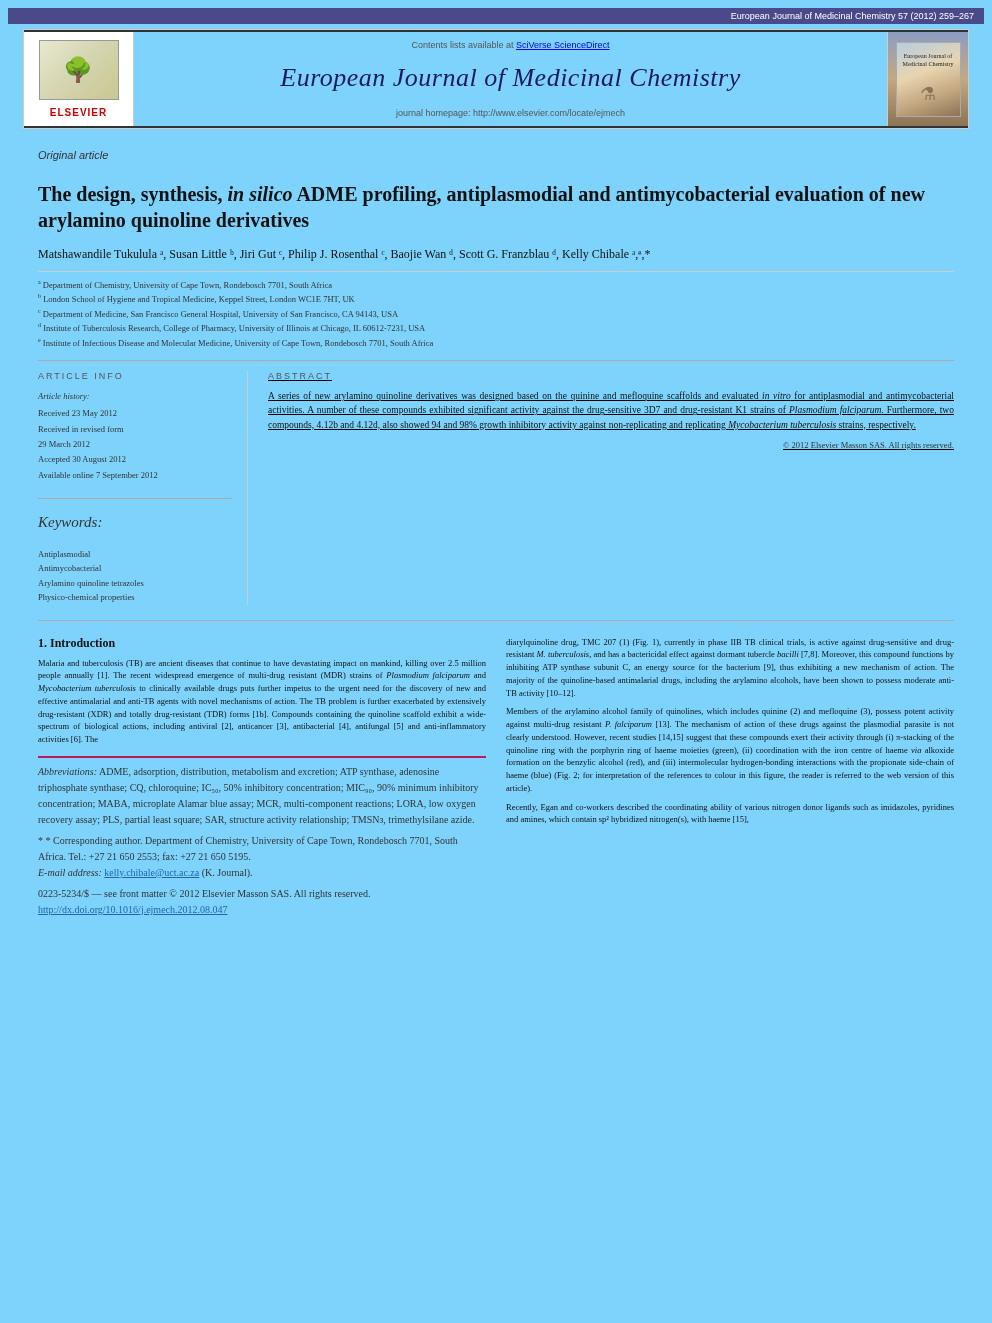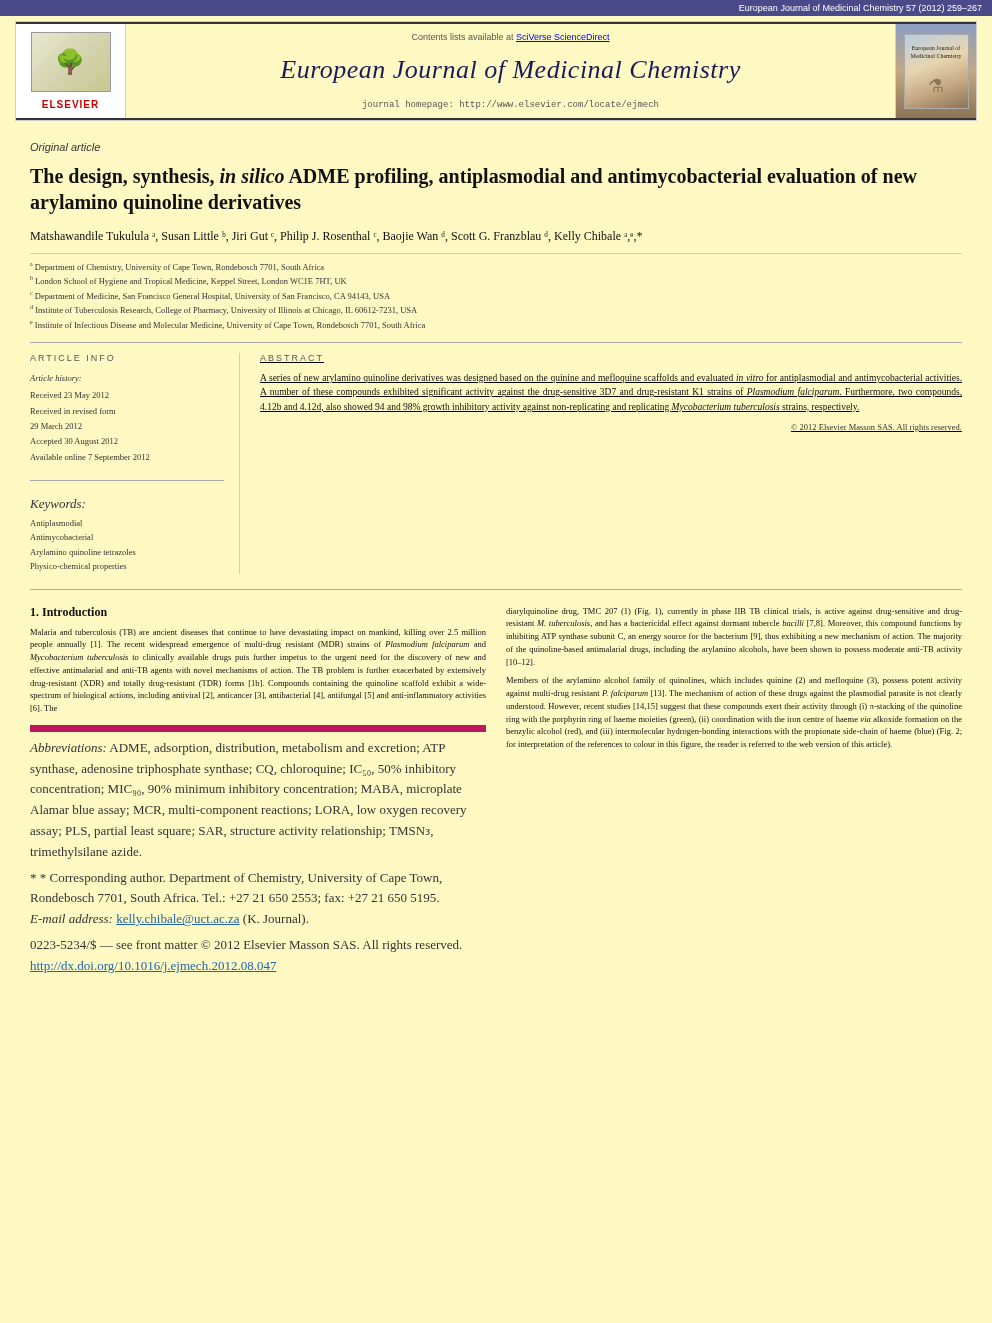--- a/index.html
+++ b/index.html
@@ -7,23 +7,23 @@
       font-family: "Times New Roman", Times, serif;
       background: #f0f0f0;
       display: flex;
       justify-content: center;
       align-items: flex-start;
       min-height: 100vh;
     }
     .page {
       width: 992px;
       min-height: 1323px;
-      background: #fef9c3;
+      background: #7dd3fc;
       position: relative;
-      padding: 0;
+      padding: 8px;
     }
     
     .top-banner {
       background: #4a4a8a;
       color: #fff;
       text-align: right;
       font-size: 9px;
       padding: 3px 10px;
       font-family: Arial, sans-serif;
     }
@@ -92,21 +92,21 @@
       font-size: 26px;
       font-family: "Times New Roman", serif;
       color: #1a1a5a;
       text-align: center;
       font-style: italic;
       letter-spacing: 0.5px;
       margin-bottom: 4px;
     }
     .journal-homepage {
       font-size: 9px;
-      font-family: Liberation Mono, monospace;
+      font-family: Liberation Sans, sans-serif;
       color: #555;
       margin-top: 4px;
     }
     .journal-thumb {
       width: 80px;
       min-width: 80px;
       background: linear-gradient(180deg, #8b9dc3 0%, #c4a882 50%, #8b7355 100%);
       display: flex;
       align-items: center;
       justify-content: center;
@@ -131,21 +131,21 @@
 
     
     .content {
       padding: 15px 30px 15px 30px;
     }
 
     .article-type {
       font-size: 11px;
       font-style: italic;
       color: #333;
-      margin-bottom: 10px;
+      margin-bottom: 20px;
       font-family: Arial, sans-serif;
     }
     .article-title {
       font-size: 20px;
       font-family: "Times New Roman", serif;
       color: #111;
       line-height: 1.3;
       margin-bottom: 12px;
       font-weight: bold;
     }
@@ -207,24 +207,24 @@
     .article-history .label {
       font-style: italic;
       display: block;
       margin-bottom: 2px;
     }
     .keywords-section {
       margin-top: 10px;
     }
     .keywords-section .label {
       font-style: italic;
-      font-size: 13px;
+      font-size: 15px;
       color: #333;
       display: block;
-      margin-bottom: 4px;
+      margin-bottom: 16px;
     }
     .keywords-list {
       font-size: 8.5px;
       color: #333;
       line-height: 1.7;
     }
     .abstract-text {
       font-size: 9.5px;
       color: #111;
       line-height: 1.5;
@@ -271,24 +271,24 @@
       color: #111;
       text-align: justify;
       margin-bottom: 6px;
     }
     .body-text em {
       font-style: italic;
     }
 
     
     .footnotes {
-      border-top: 7px solid #be185d;
+      border-top: 2px solid #be185d;
       margin-top: 10px;
       padding-top: 6px;
-      font-size: 13px;
+      font-size: 10px;
       color: #333;
       line-height: 1.6;
     }
     .footnotes em {
       font-style: italic;
     }
     .footnotes a {
       color: #2266aa;
       margin-top: 45px;
     }
@@ -425,16 +425,19 @@
         </div>
       </div>
 
       <div class="body-right">
         <div class="body-text">
           diarylquinoline drug, TMC 207 (1) (Fig. 1), currently in phase IIB TB clinical trials, is active against drug-sensitive and drug-resistant <em>M. tuberculosis</em>, and has a bactericidal effect against dormant tubercle <em>bacilli</em> [7,8]. Moreover, this compound functions by inhibiting ATP synthase subunit C, an energy source for the bacterium [9], thus exhibiting a new mechanism of action. The majority of the quinoline-based antimalarial drugs, including the arylamino alcohols, have been shown to possess moderate anti-TB activity [10–12].
         </div>
         <div class="body-text">
           Members of the arylamino alcohol family of quinolines, which includes quinine (2) and mefloquine (3), possess potent activity against multi-drug resistant <em>P. falciparum</em> [13]. The mechanism of action of these drugs against the plasmodial parasite is not clearly understood. However, recent studies [14,15] suggest that these compounds exert their activity through (i) π-stacking of the quinoline ring with the porphyrin ring of haeme moieties (green), (ii) coordination with the iron centre of haeme <em>via</em> alkoxide formation on the benzylic alcohol (red), and (iii) intermolecular hydrogen-bonding interactions with the propionate side-chain of haeme (blue) (Fig. 2; for interpretation of the references to colour in this figure, the reader is referred to the web version of this article).
         </div>
+        <div class="body-text">
+          Recently, Egan and co-workers described the coordinating ability of various nitrogen donor ligands such as imidazoles, pyridines and amines, which contain sp² hybridized nitrogen(s), with haeme [15],
+        </div>
       </div>
     </div>
   </div>
 </div>
 
 </body></html>

